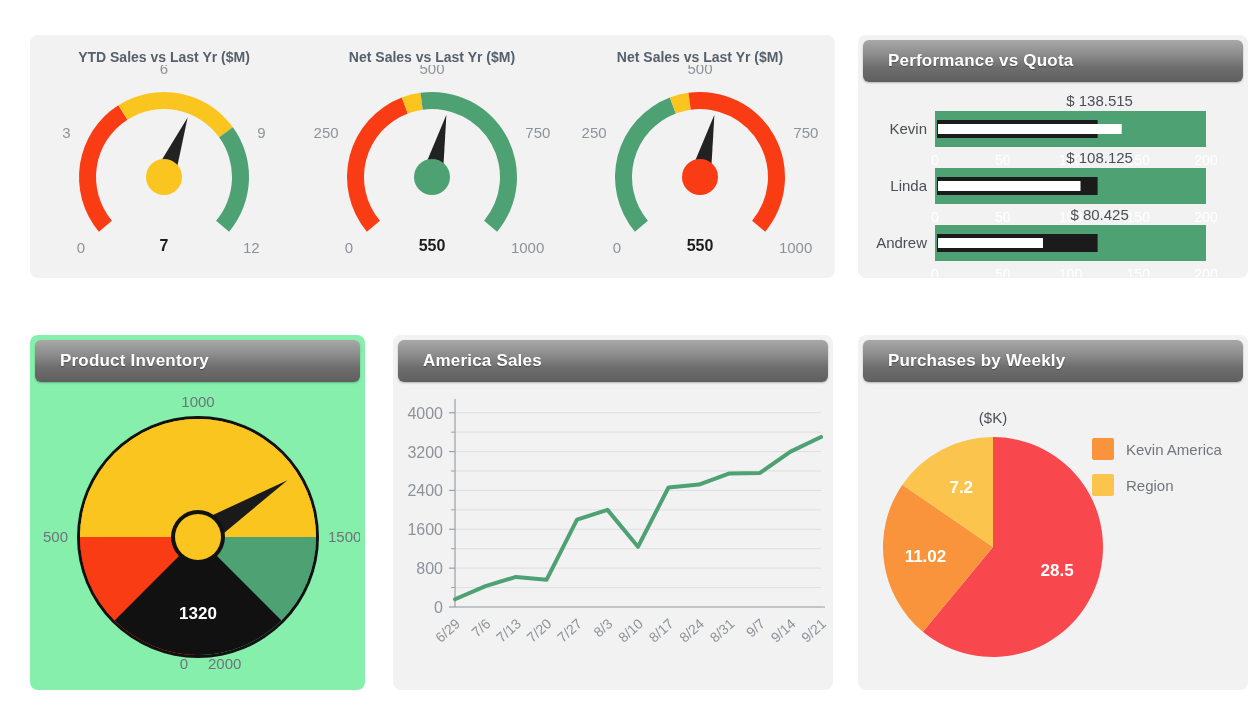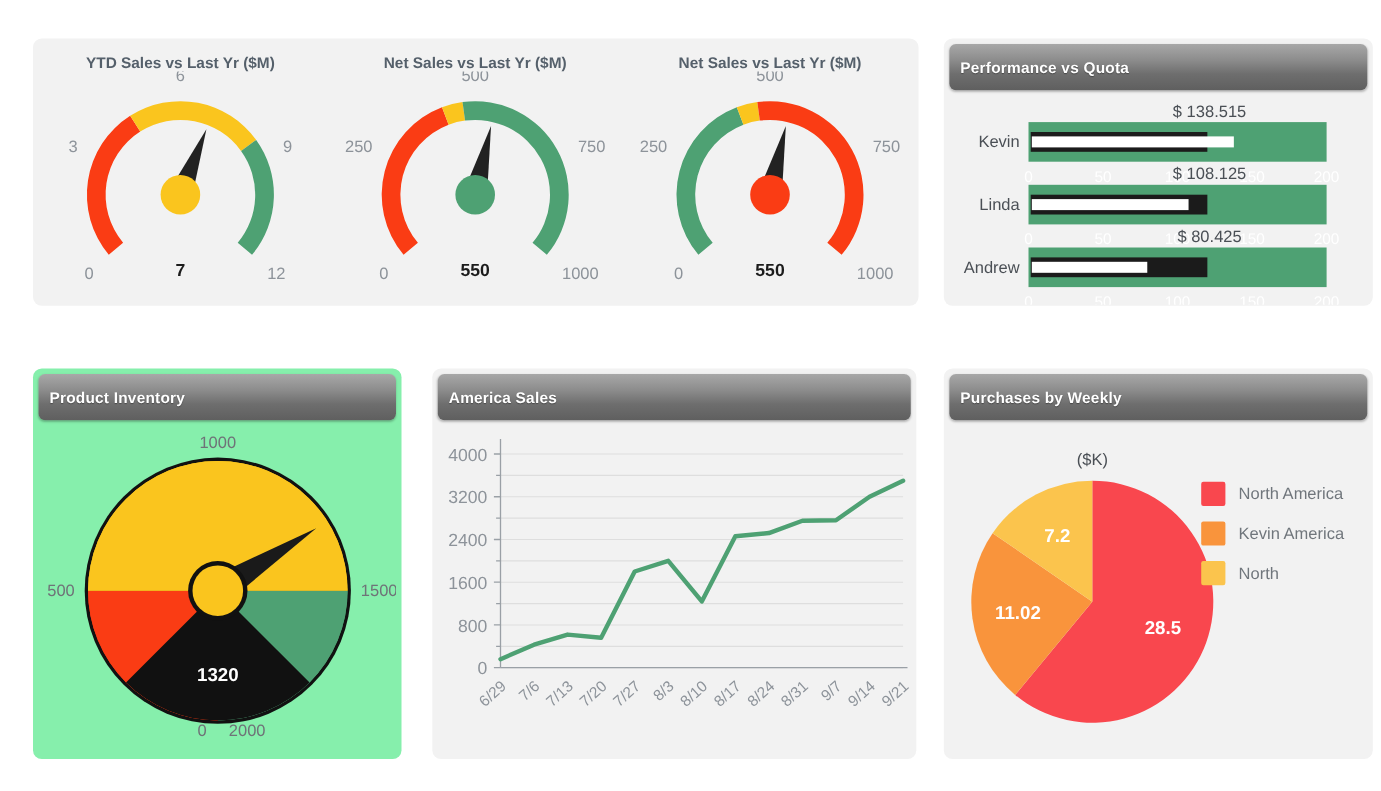--- a/index.html
+++ b/index.html
@@ -30,23 +30,23 @@
     height: 42px;
     border-radius: 6px;
     margin: 5px 5px 0 5px;
     background: linear-gradient(to bottom, #a8a8a8 0%, #8c8c8c 35%, #6e6e6e 65%, #5f5f5f 100%);
     box-shadow: 0 1px 2px rgba(0,0,0,0.25);
     display: flex;
     align-items: center;
   }
   .panel-title {
     color: #ffffff;
-    font-size: 14px;
+    font-size: 17px;
     font-weight: bold;
-    padding-left: 10px;
+    padding-left: 25px;
     letter-spacing: 0.2px;
     text-shadow: 0 1px 1px rgba(0,0,0,0.35);
   }
 
   .gauge-caption {
     position: absolute;
     width: 100%;
     text-align: center;
     top: 14px;
     font-size: 14px;
@@ -266,27 +266,23 @@
         <path d="M 135 160 L 135 50 A 110 110 0 1 1 64.87424268889423 244.74891245050816 Z" fill="#f9474e"></path>
         <text x="199.1668255956974" y="189.10537800970496" text-anchor="middle" font-size="17" font-weight="bold" fill="#ffffff" font-family="&quot;Liberation Sans&quot;, sans-serif">28.5</text>
         <path d="M 135 160 L 64.87424268889423 244.74891245050816 A 110 110 0 0 1 44.36846936666902 97.66280680797709 Z" fill="#f9943c"></path>
         <text x="67.45326343603027" y="175.41691985511588" text-anchor="middle" font-size="17" font-weight="bold" fill="#ffffff" font-family="&quot;Liberation Sans&quot;, sans-serif">11.02</text>
         <path d="M 135 160 L 44.36846936666902 97.66280680797709 A 110 110 0 0 1 134.99999999999997 50 Z" fill="#fbc44d"></path>
         <text x="103.25591296738472" y="105.63814997479165" text-anchor="middle" font-size="17" font-weight="bold" fill="#ffffff" font-family="&quot;Liberation Sans&quot;, sans-serif">7.2</text>
       </svg>
 
     <div class="legend">
       <div class="legend-row">
-        <span class="legend-swatch" id="sw0" style="background: rgb(249, 71, 78);"></span>
-        <span class="legend-label">North America</span>
-      </div>
-      <div class="legend-row">
         <span class="legend-swatch" id="sw1" style="background: rgb(249, 148, 60);"></span>
         <span class="legend-label">Kevin America</span>
       </div>
       <div class="legend-row">
         <span class="legend-swatch" id="sw2" style="background: rgb(251, 196, 77);"></span>
-        <span class="legend-label">North</span>
+        <span class="legend-label">Region</span>
       </div>
     </div>
   </div>
 
 </div>
 
 </body></html>

